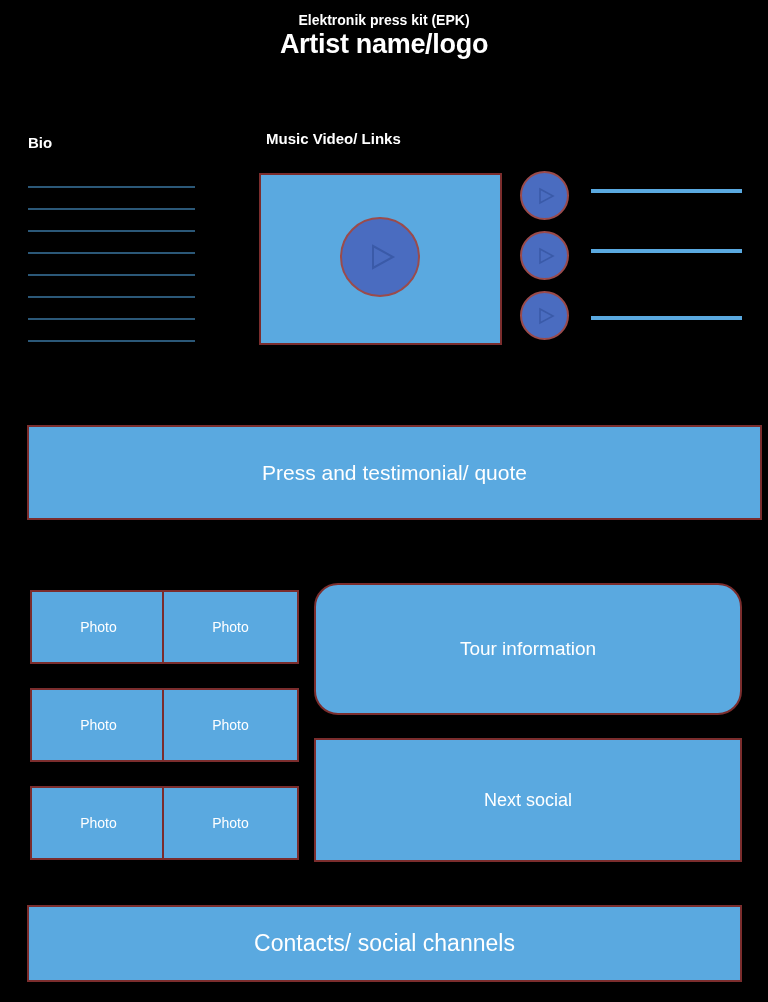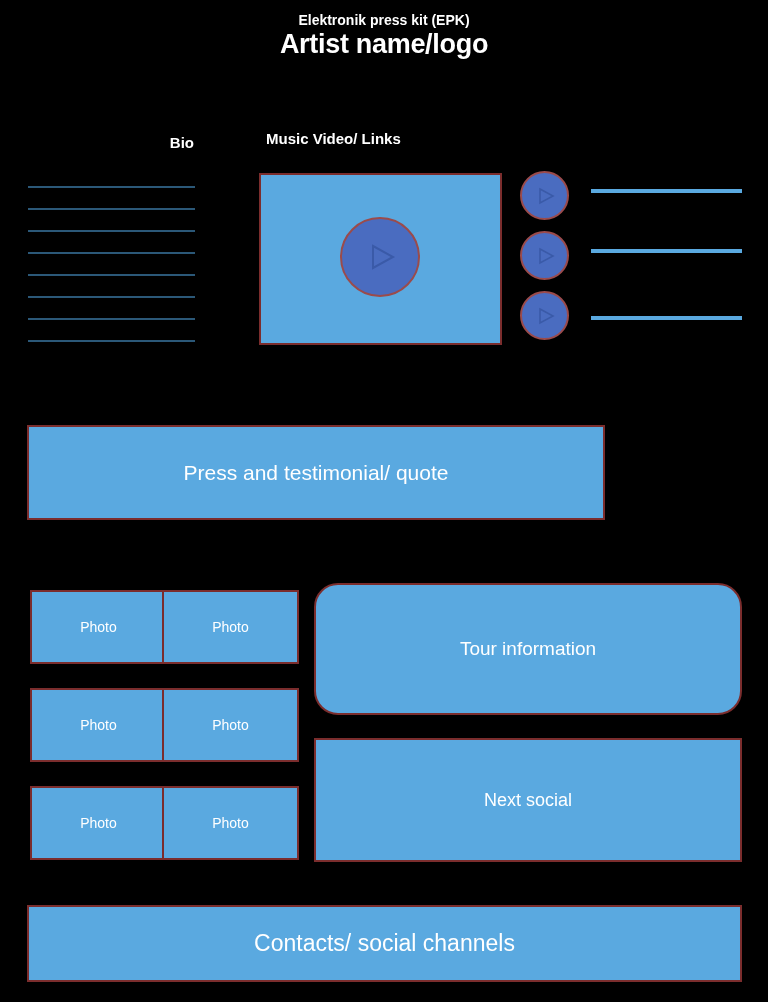--- a/index.html
+++ b/index.html
@@ -34,21 +34,21 @@
     line-height: 18px;
     margin-top: 1px;
   }
 
   
   .section-heading {
     font-size: 15px;
     font-weight: bold;
     line-height: 18px;
   }
-  #bio-heading { left: 28px; top: 134px; width: 166px; text-align: right; }
+  #bio-heading { left: 28px; top: 134px; width: 166px; text-align: left; }
   #video-heading { left: 266px; top: 130px; text-align: left; }
 
   
   #bio-lines { left: 28px; top: 186px; width: 167px; }
   .bio-line {
     height: 2px;
     background: #2b5878;
     margin-bottom: 20px;
   }
   .bio-line:last-child { margin-bottom: 0; }
@@ -99,21 +99,21 @@
     border: 2px solid #7b2d2d;
     box-sizing: border-box;
     display: flex;
     align-items: center;
     justify-content: center;
     color: #ffffff;
   }
 
   #press-panel {
     left: 27px; top: 425px;
-    width: 578px; height: 95px;
+    width: 735px; height: 95px;
     font-size: 21px;
   }
 
   
   .photo-box {
     width: 137px; height: 74px;
     font-size: 14px;
   }
   #photo-0 { left: 30px;  top: 590px; }
   #photo-1 { left: 162px; top: 590px; }

